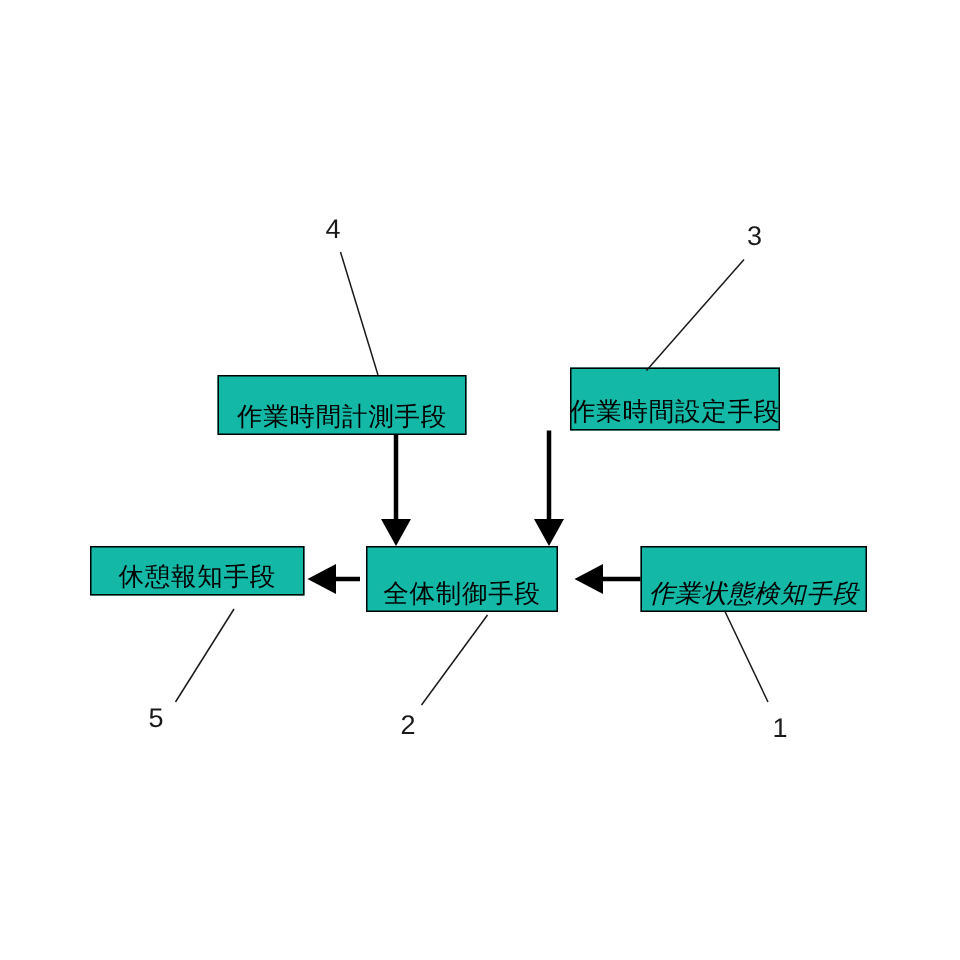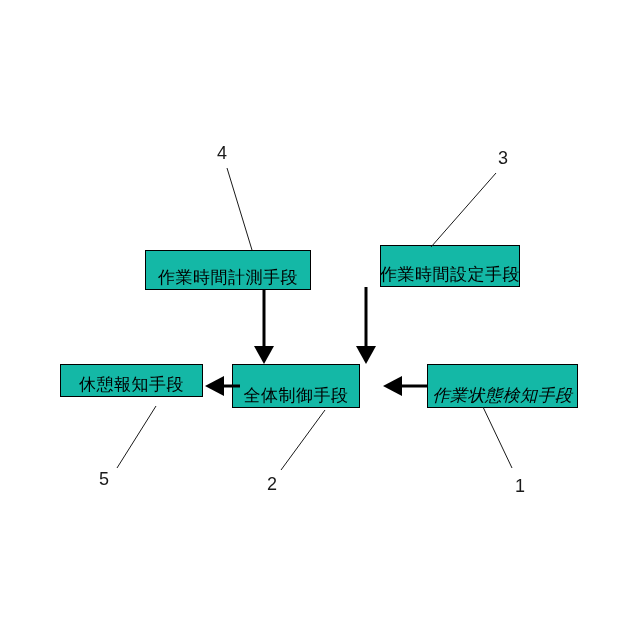--- a/index.html
+++ b/index.html
@@ -44,21 +44,21 @@
     position: absolute;
     transform: translate(-50%, -50%);
     font-family: "Liberation Sans", sans-serif;
     font-size: 18px;
     color: #1a1a1a;
     z-index: 3;
   }
   
   #box-work-time-measuring { left: 145px; top: 250px; width: 166px; height: 40px; }
   #box-work-time-setting   { left: 339px; top: 245px; width: 140px; height: 42px; margin-left: 41px; }
-  #box-overall-control     { left: 232px; top: 364px; width: 128px; height: 44px; font-family: Liberation Serif, serif; }
+  #box-overall-control     { left: 244px; top: 364px; width: 128px; height: 44px; font-family: Liberation Serif, serif; }
   #box-break-notification  { left: 60px;  top: 364px; width: 143px; height: 33px; }
   #box-work-state-detection{ left: 427px; top: 364px; width: 151px; height: 44px; font-style: italic; }
   
   #ref-4 { left: 222px; top: 153px; }
   #ref-3 { left: 503px; top: 158px; }
   #ref-5 { left: 104px; top: 479px; }
   #ref-2 { left: 272px; top: 484px; }
   #ref-1 { left: 520px; top: 486px; }
 </style>
 </head>

